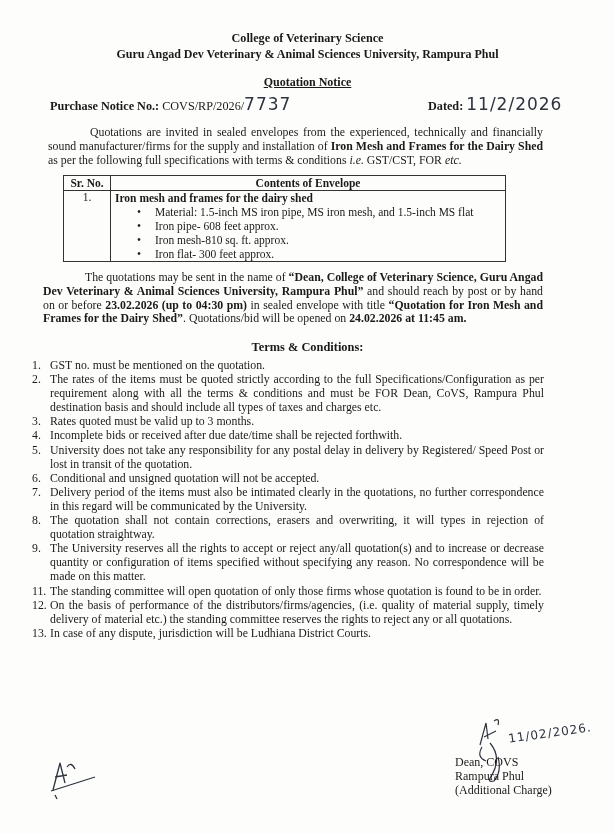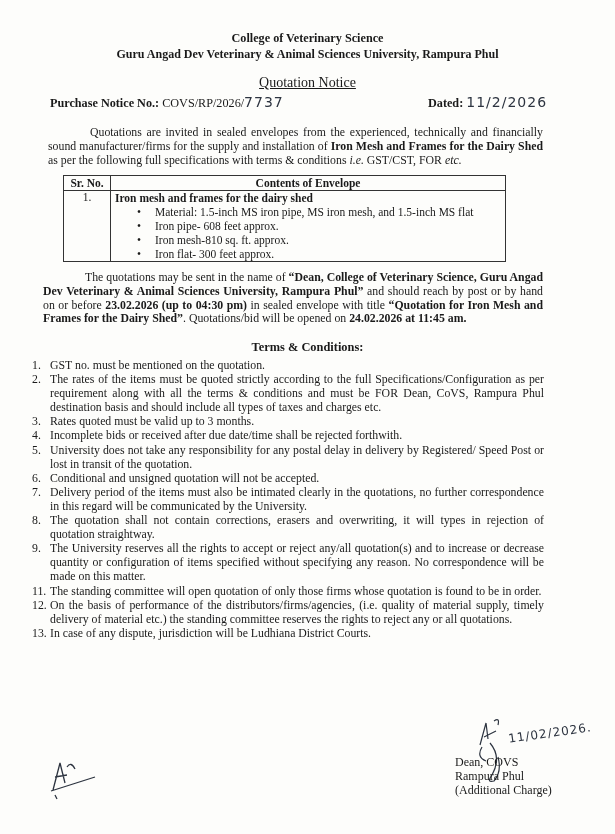--- a/index.html
+++ b/index.html
@@ -4,24 +4,24 @@
   <style>
     html, body { margin: 0; padding: 0; }
     body {
       width: 615px; height: 834px; background: #fdfdfb; position: relative; overflow: hidden;
       font-family: "Liberation Serif", "DejaVu Serif", serif; color: #1a1a1a;
     }
     .abs { position: absolute; }
     .center { text-align: center; left: 0; width: 615px; }
     .h1 { top: 31px; font-size: 12.2px; font-weight: bold; }
     .h2 { top: 47px; font-size: 12px; font-weight: bold; }
-    .h3 { top: 75px; font-size: 14px; font-weight: normal; text-decoration: underline; }
+    .h3 { top: 75px; font-size: 12px; font-weight: bold; text-decoration: underline; }
     .pn { top: 94px; left: 50px; font-size: 12.2px; }
     .pn b { font-weight: bold; }
-    .hand { font-family: "DejaVu Sans", sans-serif; font-size: 14px; color: #2d3440; letter-spacing: 1px; }
+    .hand { font-family: "DejaVu Sans", sans-serif; font-size: 17px; color: #2d3440; letter-spacing: 1px; }
     .dated { top: 94px; left: 428px; font-size: 12.2px; font-weight: bold; }
     .para {
       font-size: 11.8px; line-height: 13.8px; text-align: justify; text-align-last: left;
     }
     .intro { top: 126px; left: 48px; width: 495px; }
     .indent { text-indent: 42px; }
     table.env {
       position: absolute; top: 175px; left: 63px; width: 443px; border-collapse: collapse;
       font-size: 11.5px;
       border-radius: 21px;

